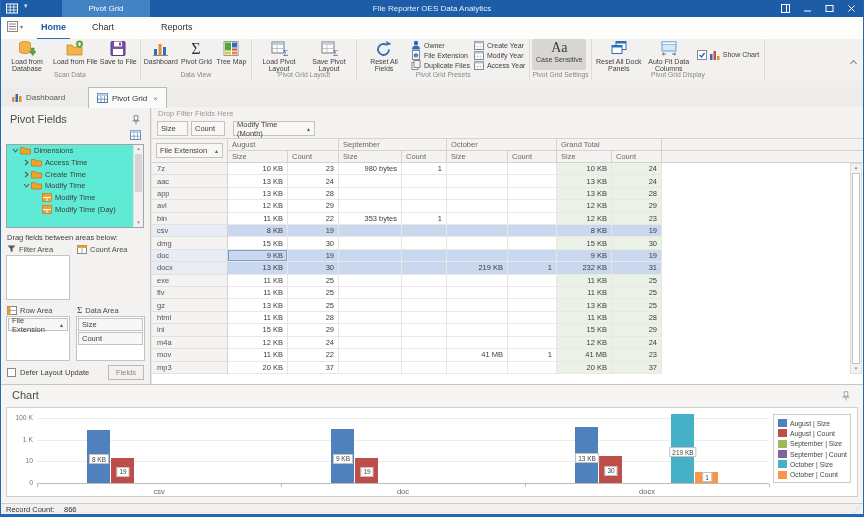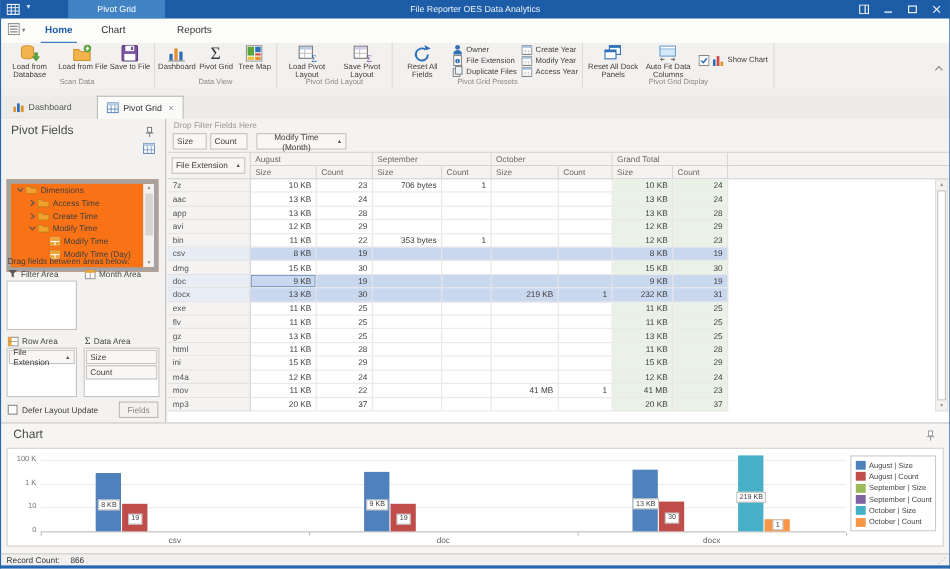--- a/index.html
+++ b/index.html
@@ -55,22 +55,22 @@
   .dtab.active{top:0;height:20px;background:#fafaf9;border:1px solid #bbb9b7;border-bottom:none;
         z-index:2;color:#333;}
   .dtab-close{color:#888;font-size:8px;margin-left:2px;}
 
   
   .left-panel{position:absolute;left:0;top:107px;width:151px;height:277px;background:#f3f2f1;
               border-right:1px solid #c9c7c5;box-sizing:border-box;}
   .pf-title{position:absolute;left:10px;top:6px;font-size:11px;color:#4a4a48;}
   .pf-pin{position:absolute;right:10px;top:8px;}
   .pf-gridbtn{position:absolute;right:9px;top:23px;}
-  .tree{position:absolute;left:6px;top:56px;width:138px;height:84px;background:#f97316;
-        border:4px solid #a3a3a3;box-sizing:border-box;overflow:hidden;}
+  .tree{position:absolute;left:6px;top:37px;width:138px;height:84px;background:#5eead4;
+        border:1px solid #a3a3a3;box-sizing:border-box;overflow:hidden;}
   .tree-sb{position:absolute;right:0;top:0;bottom:0;width:9px;background:#f2f1f0;border-left:1px solid #e2e0de;}
   .sb-ar{position:absolute;left:0;width:9px;height:8px;font-size:4.5px;color:#8a8886;text-align:center;line-height:8px;}
   .tree-thumb{position:absolute;left:1px;right:1px;top:9px;height:38px;background:#d7d5d3;}
   .titem{display:flex;align-items:center;height:11.7px;font-size:7.5px;color:#3f3e3c;white-space:nowrap;}
   .titem.sel{background:#cfe4f9;}
   .texp{width:9px;text-align:center;flex:0 0 9px;}
   .ticon{margin-right:3px;line-height:0;}
   .drag-hint{position:absolute;left:7px;top:126px;font-size:7.5px;color:#3f3e3c;}
   .ahead{position:absolute;height:10px;display:flex;align-items:center;gap:3px;font-size:7.5px;color:#4a4a48;}
   .abox{position:absolute;background:#fff;border:1px solid #c6c4c2;box-sizing:border-box;padding:1px;}
@@ -79,21 +79,21 @@
   .chip .sort{margin-left:auto;font-size:5px;color:#555;}
   .defer{position:absolute;left:7px;top:261px;display:flex;align-items:center;gap:4px;font-size:7.5px;color:#3f3e3c;}
   .cbox{width:9px;height:9px;background:#fff;border:1px solid #8a8886;box-sizing:border-box;}
   .update-btn{position:absolute;right:6px;top:258px;width:36px;height:15px;background:#f2f1f0;
         border:1px solid #bcbab8;box-sizing:border-box;text-align:center;line-height:13px;
         font-size:7.5px;color:#8a8886;}
 
   
   .grid-panel{position:absolute;left:152px;top:107px;width:712px;height:277px;background:#fff;overflow:hidden;}
   .filter-strip{position:absolute;left:0;top:0;right:0;height:32px;background:#f4f3f2;
-        border-bottom:1px solid #d5d3d1;box-sizing:border-box;text-align:center;}
+        border-bottom:1px solid #d5d3d1;box-sizing:border-box;}
   .drop-hint{position:absolute;left:6px;top:2px;font-size:7.5px;color:#9a9896;}
   .gchip{position:absolute;top:14px;height:15px;box-sizing:border-box;background:#f8f7f6;
         border:1px solid #c5c3c1;display:flex;align-items:center;font-size:7.5px;color:#3f3e3c;padding:0 3px;}
   .gchip .sort{margin-left:auto;font-size:5px;color:#555;padding-left:4px;}
   #grid-table{position:absolute;left:0;top:32px;right:0;bottom:0;}
   .g-row{display:flex;}
   .g-h1,.g-h2{background:#f4f3f2;box-sizing:border-box;border-right:1px solid #d5d3d1;
         border-bottom:1px solid #d5d3d1;font-size:7.5px;color:#6a6866;padding-left:4px;
         display:flex;align-items:center;}
   .g-corner{position:absolute;left:0;top:0;width:76px;height:24px;background:#f4f3f2;box-sizing:border-box;
@@ -356,20 +356,29 @@
                   <line x1="6.5" y1="5" x2="6.5" y2="9" stroke="#ccc" stroke-width="0.6"></line>
                   <line x1="1" y1="6.5" x2="9" y2="6.5" stroke="#ccc" stroke-width="0.6"></line>
                 </svg></span>
             <span>Access Year</span>
           </div>
         </div>
       </div>
       <div class="rglabel">Pivot Grid Presets</div>
     </div>
 
+    <div class="rgroup">
+      <div class="rbody">
+        <div class="rbtn active" style="min-width:52px;">
+          <span class="aa">Aa</span>
+          <span class="rlabel">Case Sensitive</span>
+        </div>
+      </div>
+      <div class="rglabel">Pivot Grid Settings</div>
+    </div>
 
     <div class="rgroup">
       <div class="rbody">
         <div class="rbtn" style="min-width:42px;">
           <span class="svgi"><svg width="18" height="17">
                 <rect x="6" y="1.5" width="10" height="8" fill="#fff" stroke="#2f6fb7"></rect>
                 <rect x="6" y="1.5" width="10" height="2" fill="#2f6fb7"></rect>
                 <rect x="2" y="5.5" width="10" height="8" fill="#fff" stroke="#2f6fb7"></rect>
                 <rect x="2" y="5.5" width="10" height="2" fill="#2f6fb7"></rect>
               </svg></span>
@@ -526,21 +535,21 @@
             <path d="M0.5 0.5 h8 l-3 3.2 v3.6 l-2 -1.2 v-2.4 z" fill="#5a5856"></path>
           </svg></span>
       <span>Filter Area</span>
     </div>
     <div class="ahead" style="left:77px;top:137px;">
       <span class="svgi"><svg width="10" height="9">
             <rect x="0.5" y="0.5" width="9" height="8" fill="#fff" stroke="#8a8886"></rect>
             <rect x="0.5" y="0.5" width="9" height="2.5" fill="#f0a22e"></rect>
             <line x1="5" y1="3" x2="5" y2="8.5" stroke="#8a8886" stroke-width="0.7"></line>
           </svg></span>
-      <span>Month Area</span>
+      <span>Count Area</span>
     </div>
     <div class="abox" style="left:6px;top:148px;width:64px;height:45px;"></div>
 
     <div class="ahead" style="left:7px;top:198px;">
       <span class="svgi"><svg width="10" height="9">
             <rect x="0.5" y="0.5" width="9" height="8" fill="#fff" stroke="#8a8886"></rect>
             <rect x="0.5" y="0.5" width="3" height="8" fill="#f0a22e"></rect>
             <line x1="1" y1="4.5" x2="9" y2="4.5" stroke="#8a8886" stroke-width="0.7"></line>
           </svg></span>
       <span>Row Area</span>
@@ -607,21 +616,21 @@
         <div class="g-corner">
           <div class="gchip2">
             <span>File Extension</span>
             <span class="sort" style="margin-left: auto; font-size: 5px; color: rgb(85, 85, 85);">▲</span>
           </div>
         </div>
         <div class="g-row" style="height: 12.41px;">
           <div class="g-label" style="width: 76px;">7z</div>
           <div class="g-cell" style="width: 60px;">10 KB</div>
           <div class="g-cell" style="width: 51px;">23</div>
-          <div class="g-cell" style="width: 63px;">706 bytes</div>
+          <div class="g-cell" style="width: 63px;">980 bytes</div>
           <div class="g-cell" style="width: 45px;">1</div>
           <div class="g-cell" style="width: 61px;"></div>
           <div class="g-cell" style="width: 49px;"></div>
           <div class="g-cell gt" style="width: 55px;">10 KB</div>
           <div class="g-cell gt" style="width: 50px;">24</div>
         </div>
         <div class="g-row" style="height: 12.41px;">
           <div class="g-label" style="width: 76px;">aac</div>
           <div class="g-cell" style="width: 60px;">13 KB</div>
           <div class="g-cell" style="width: 51px;">24</div>

